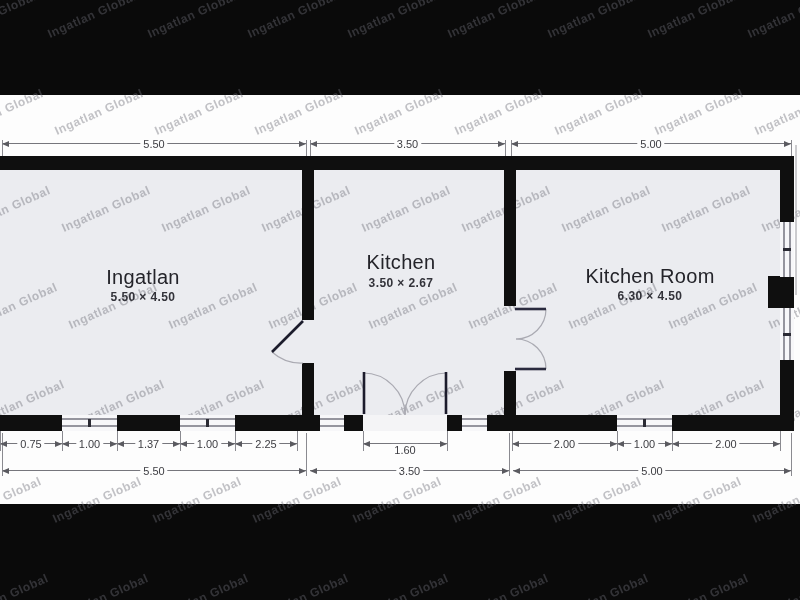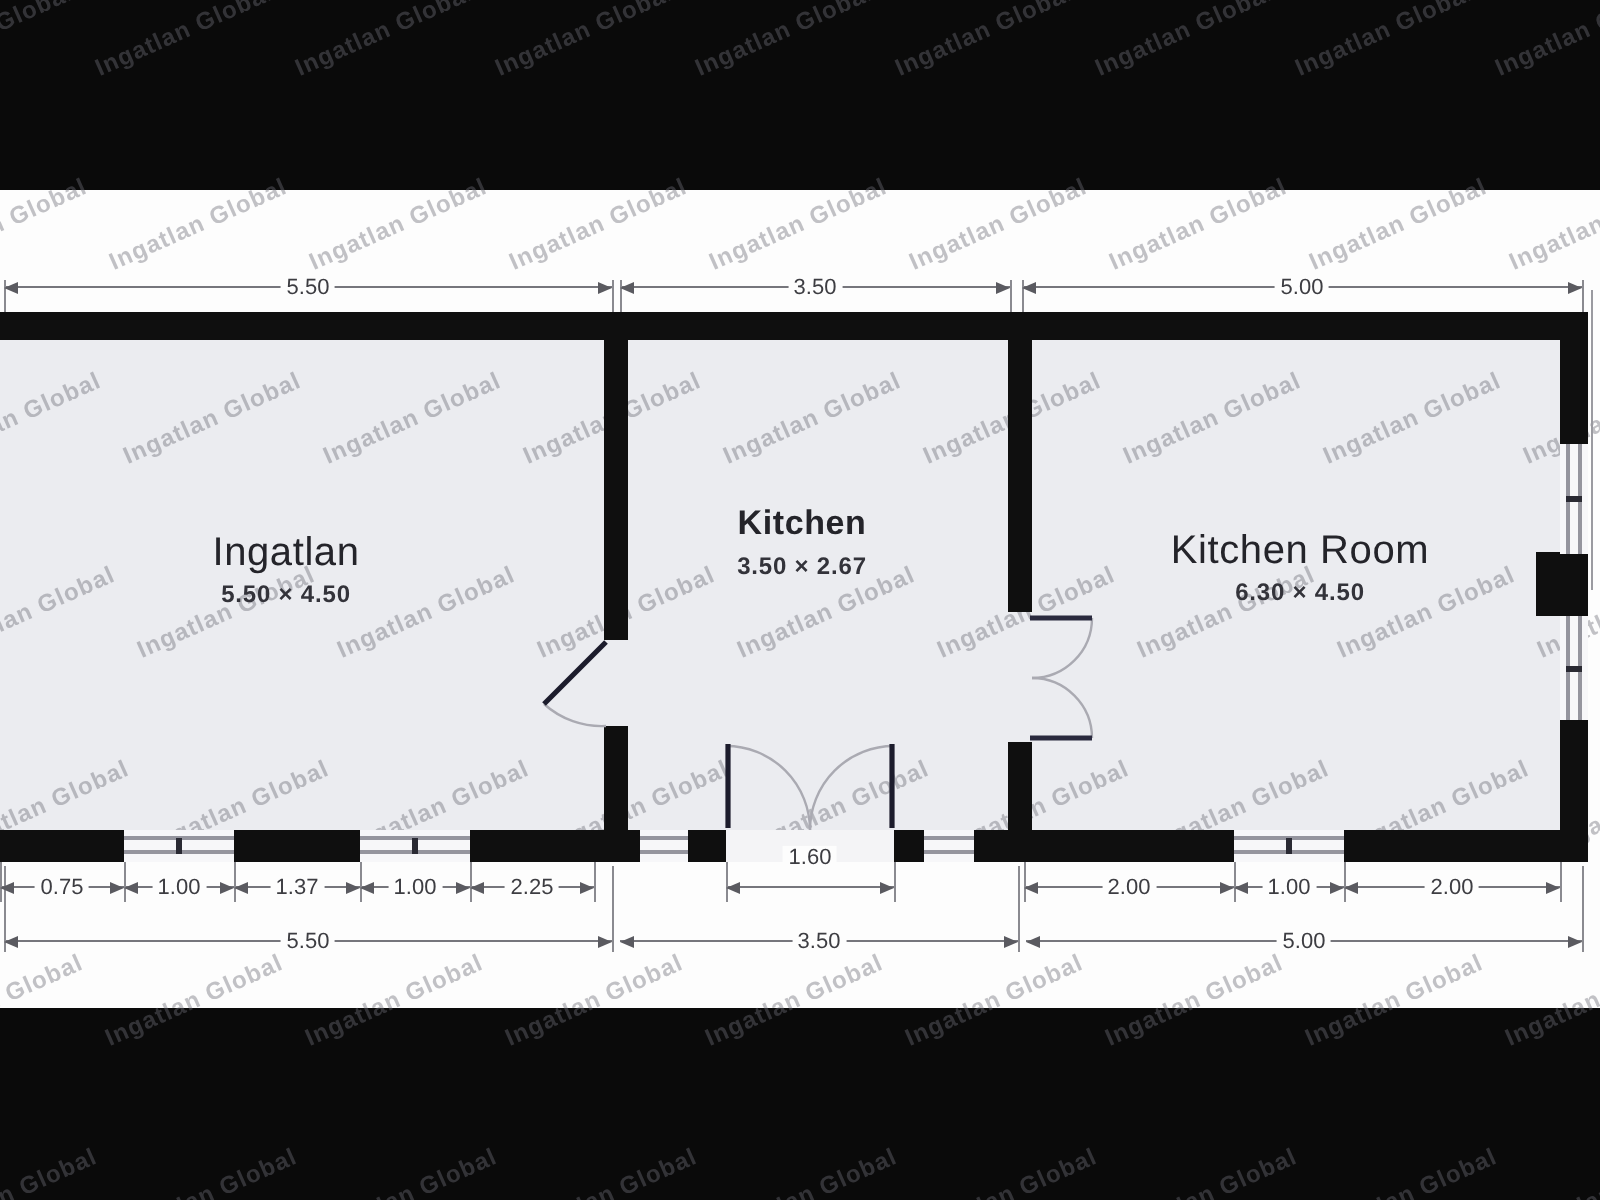--- a/index.html
+++ b/index.html
@@ -24,21 +24,21 @@
   .window-h .wtick{position:absolute;top:4px;left:50%;width:3px;height:8px;margin-left:-1.5px;background:#2a2a33;}
   .window-v{position:absolute;width:14px;background:#f7f7f9;z-index:4;}
   .window-v .g1,.window-v .g2{position:absolute;top:0;bottom:0;width:2px;background:#95959e;}
   .window-v .g1{left:3px}.window-v .g2{left:9px}
   .window-v .wtick{position:absolute;left:3px;top:50%;height:3px;width:8px;margin-top:-1.5px;background:#2a2a33;}
   .doorgap{position:absolute;background:#f4f4f6;z-index:4;}
   #door-svg{position:absolute;left:0;top:0;z-index:5;}
   .room-label{position:absolute;transform:translate(-50%,-50%);z-index:6;color:#24242a;text-align:center;white-space:nowrap;}
   .room-name{font-size:20px;font-weight:500;letter-spacing:.3px;}
   .room-size{font-size:12px;font-weight:700;color:#33333a;letter-spacing:.4px;}
-  #kitchen-name{font-size:17px;font-weight:bold;}
+  #kitchen-name{font-size:20px;}
   .dim-line{position:absolute;height:1px;background:#76767c;z-index:6;}
   .dim-label{
     position:absolute;transform:translate(-50%,-50%);z-index:7;
     font-size:11px;color:#3d3d42;background:#fdfdfd;padding:0 3px;line-height:1.1;white-space:nowrap;
   }
   .ext{position:absolute;width:1px;background:#8a8a90;z-index:6;}
   .arr{position:absolute;width:0;height:0;z-index:7;}
   .arr.left{border-top:3px solid transparent;border-bottom:3px solid transparent;border-right:7px solid #5a5a60;}
   .arr.right{border-top:3px solid transparent;border-bottom:3px solid transparent;border-left:7px solid #5a5a60;}
 </style>
@@ -219,21 +219,21 @@
     <div class="arr left" style="left: 180px; top: 440.5px;"></div>
     <div class="arr right" style="left: 228px; top: 440.5px;"></div>
     <div class="dim-label" style="left: 207.5px; top: 443.5px;">1.00</div>
     <div class="dim-line" style="left: 235px; top: 443px; width: 62px;"></div>
     <div class="arr left" style="left: 235px; top: 440.5px;"></div>
     <div class="arr right" style="left: 290px; top: 440.5px;"></div>
     <div class="dim-label" style="left: 266px; top: 443.5px;">2.25</div>
     <div class="dim-line" style="left: 363px; top: 443px; width: 84px;"></div>
     <div class="arr left" style="left: 363px; top: 440.5px;"></div>
     <div class="arr right" style="left: 440px; top: 440.5px;"></div>
-    <div class="dim-label" style="left: 405px; top: 429px;">1.60</div>
+    <div class="dim-label" style="left: 405px; top: 450px;">1.60</div>
     <div class="dim-line" style="left: 512px; top: 443px; width: 105px;"></div>
     <div class="arr left" style="left: 512px; top: 440.5px;"></div>
     <div class="arr right" style="left: 610px; top: 440.5px;"></div>
     <div class="dim-label" style="left: 564.5px; top: 443.5px;">2.00</div>
     <div class="dim-line" style="left: 617px; top: 443px; width: 55px;"></div>
     <div class="arr left" style="left: 617px; top: 440.5px;"></div>
     <div class="arr right" style="left: 665px; top: 440.5px;"></div>
     <div class="dim-label" style="left: 644.5px; top: 443.5px;">1.00</div>
     <div class="dim-line" style="left: 672px; top: 443px; width: 108px;"></div>
     <div class="arr left" style="left: 672px; top: 440.5px;"></div>

